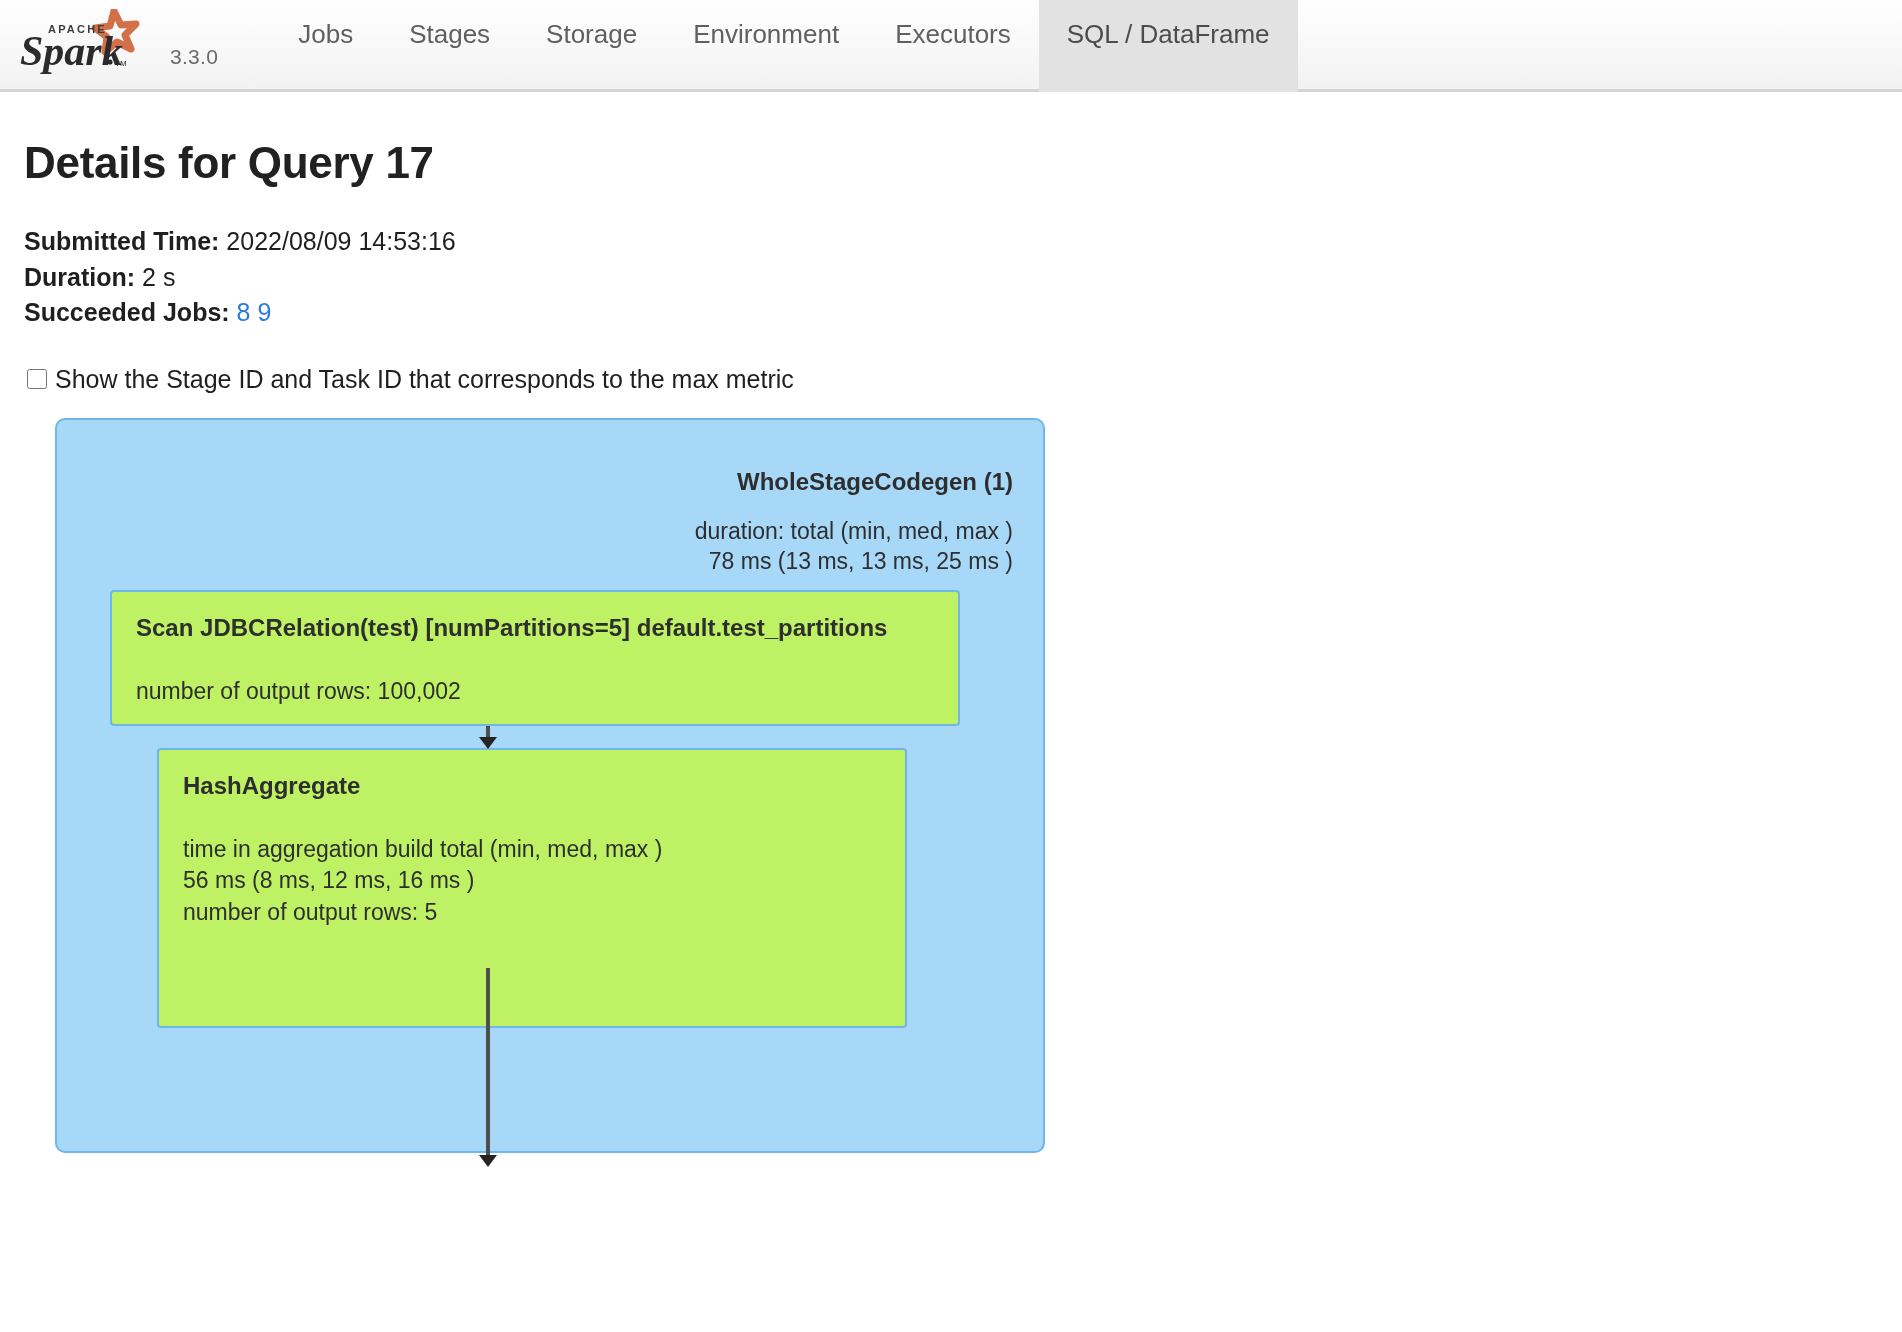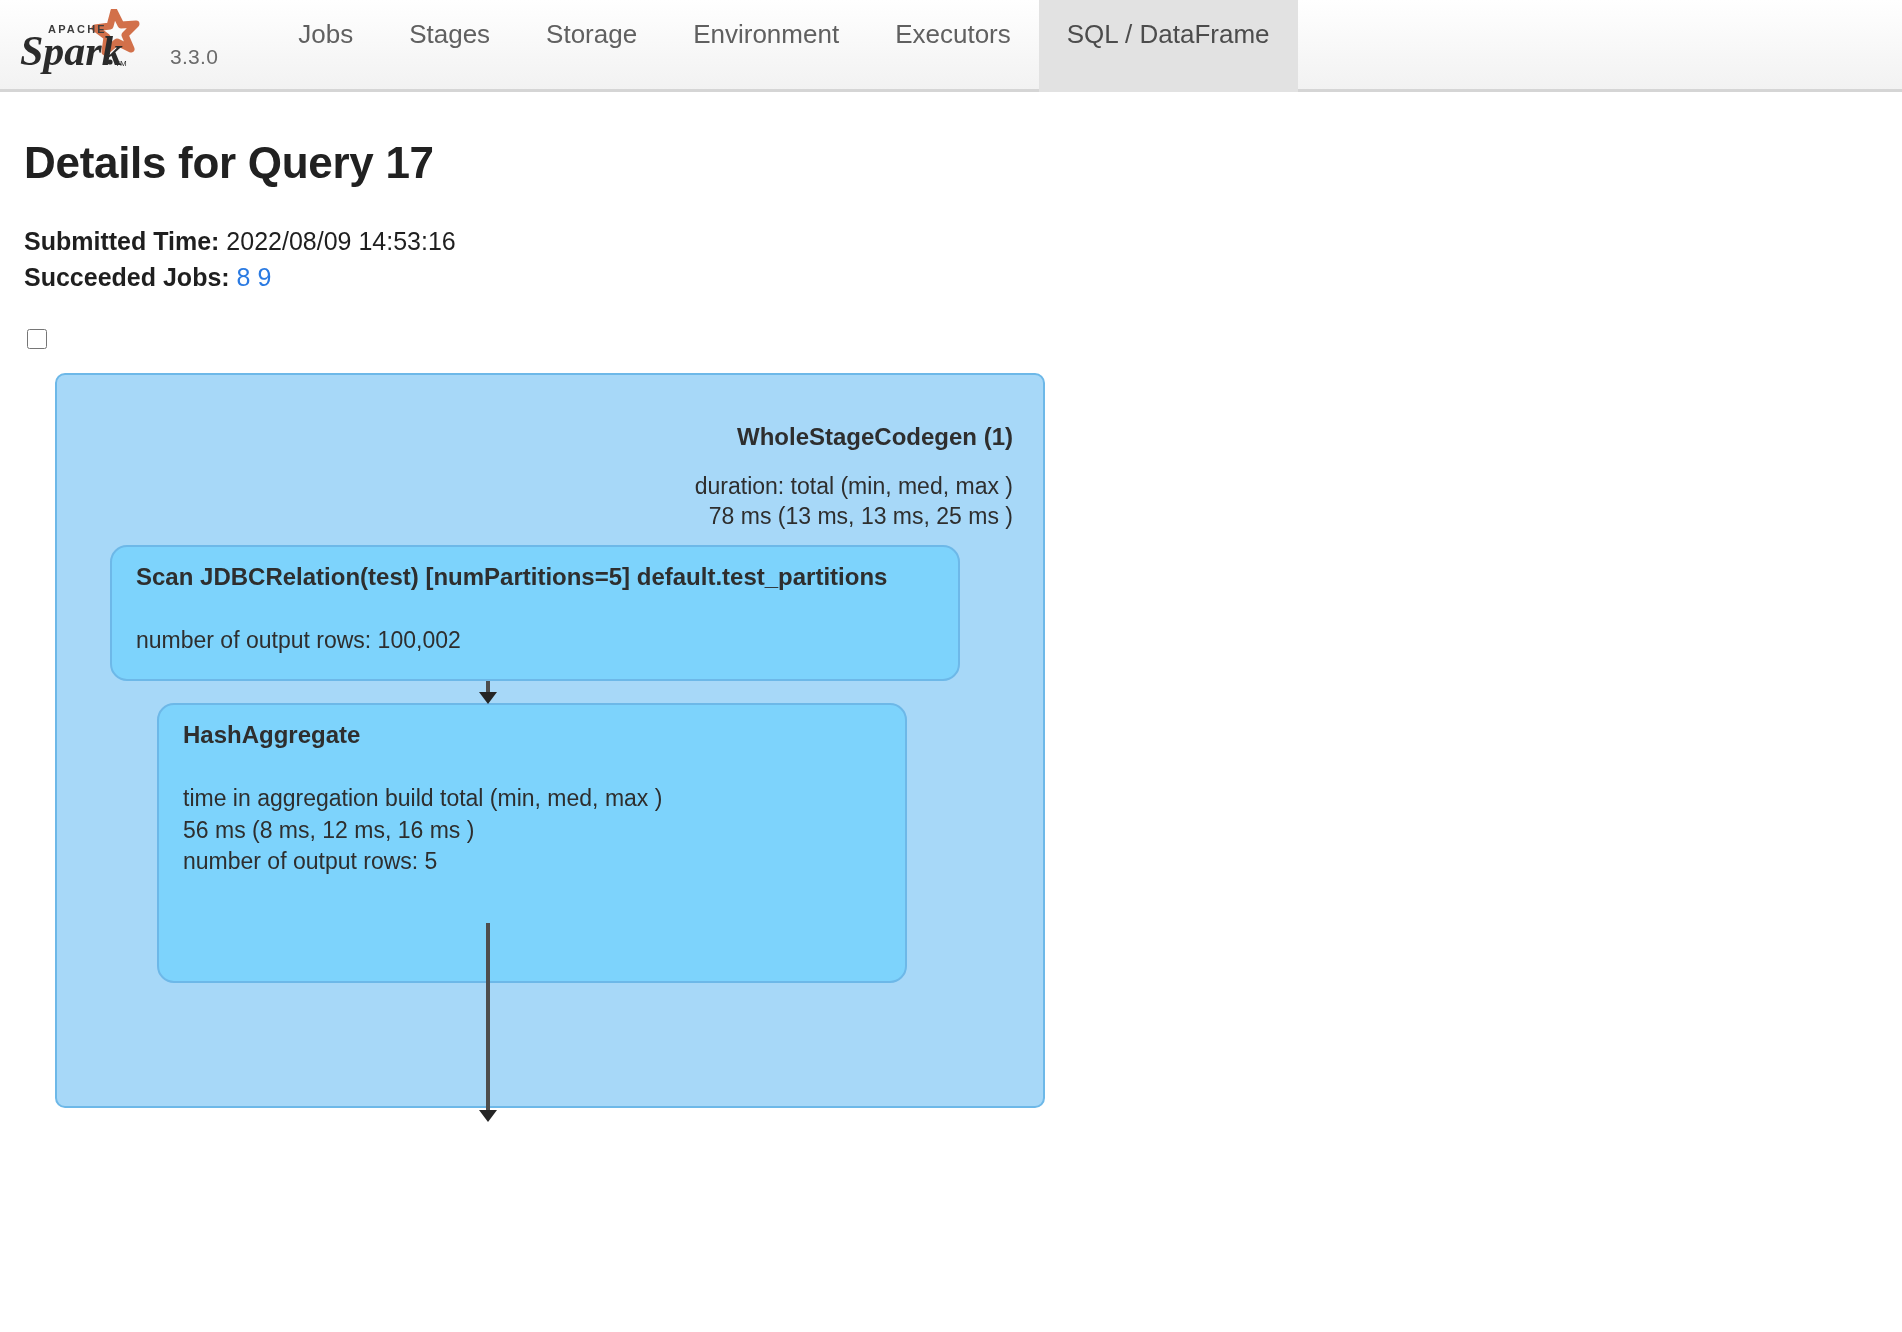--- a/index.html
+++ b/index.html
@@ -134,24 +134,24 @@
     top: 96px;
     font-size: 23px;
     color: #2e2e2e;
     text-align: right;
     line-height: 1.32;
     white-space: pre-line;
   }
 
   .opnode {
     position: absolute;
-    background: #7dd3fc;
+    background: #bef264;
     border: 2px solid #6db8e8;
-    border-radius: 17px;
-    padding: 16px 24px 24px 24px;
+    border-radius: 4px;
+    padding: 22px 24px 24px 24px;
   }
   .opnode .op-title {
     font-size: 24px;
     font-weight: bold;
     color: #2e2e2e;
     white-space: nowrap;
   }
   .opnode .op-metrics {
     font-size: 23px;
     color: #2e2e2e;
@@ -200,28 +200,33 @@
 <div class="content">
 
   <h1 class="page-title">Details for Query 17</h1>
 
   <div class="meta">
     <div class="meta-line">
       <span class="lbl">Submitted Time:</span>
       <span>2022/08/09 14:53:16</span>
     </div>
     <div class="meta-line">
+      <span class="lbl">Duration:</span>
+      <span>2 s</span>
+    </div>
+    <div class="meta-line">
       <span class="lbl">Succeeded Jobs:</span>
       <a class="joblink">8</a>
       <a class="joblink">9</a>
     </div>
   </div>
 
   <div class="checkrow">
     <input type="checkbox" id="cb-maxmetric" style="">
+    <label for="cb-maxmetric">Show the Stage ID and Task ID that corresponds to the max metric</label>
   </div>
 
   <div class="dag">
 
     <div class="cluster">
       <div class="cluster-title">WholeStageCodegen (1)</div>
       <div class="cluster-metrics">duration: total (min, med, max )
 78 ms (13 ms, 13 ms, 25 ms )</div>
     </div>
 

